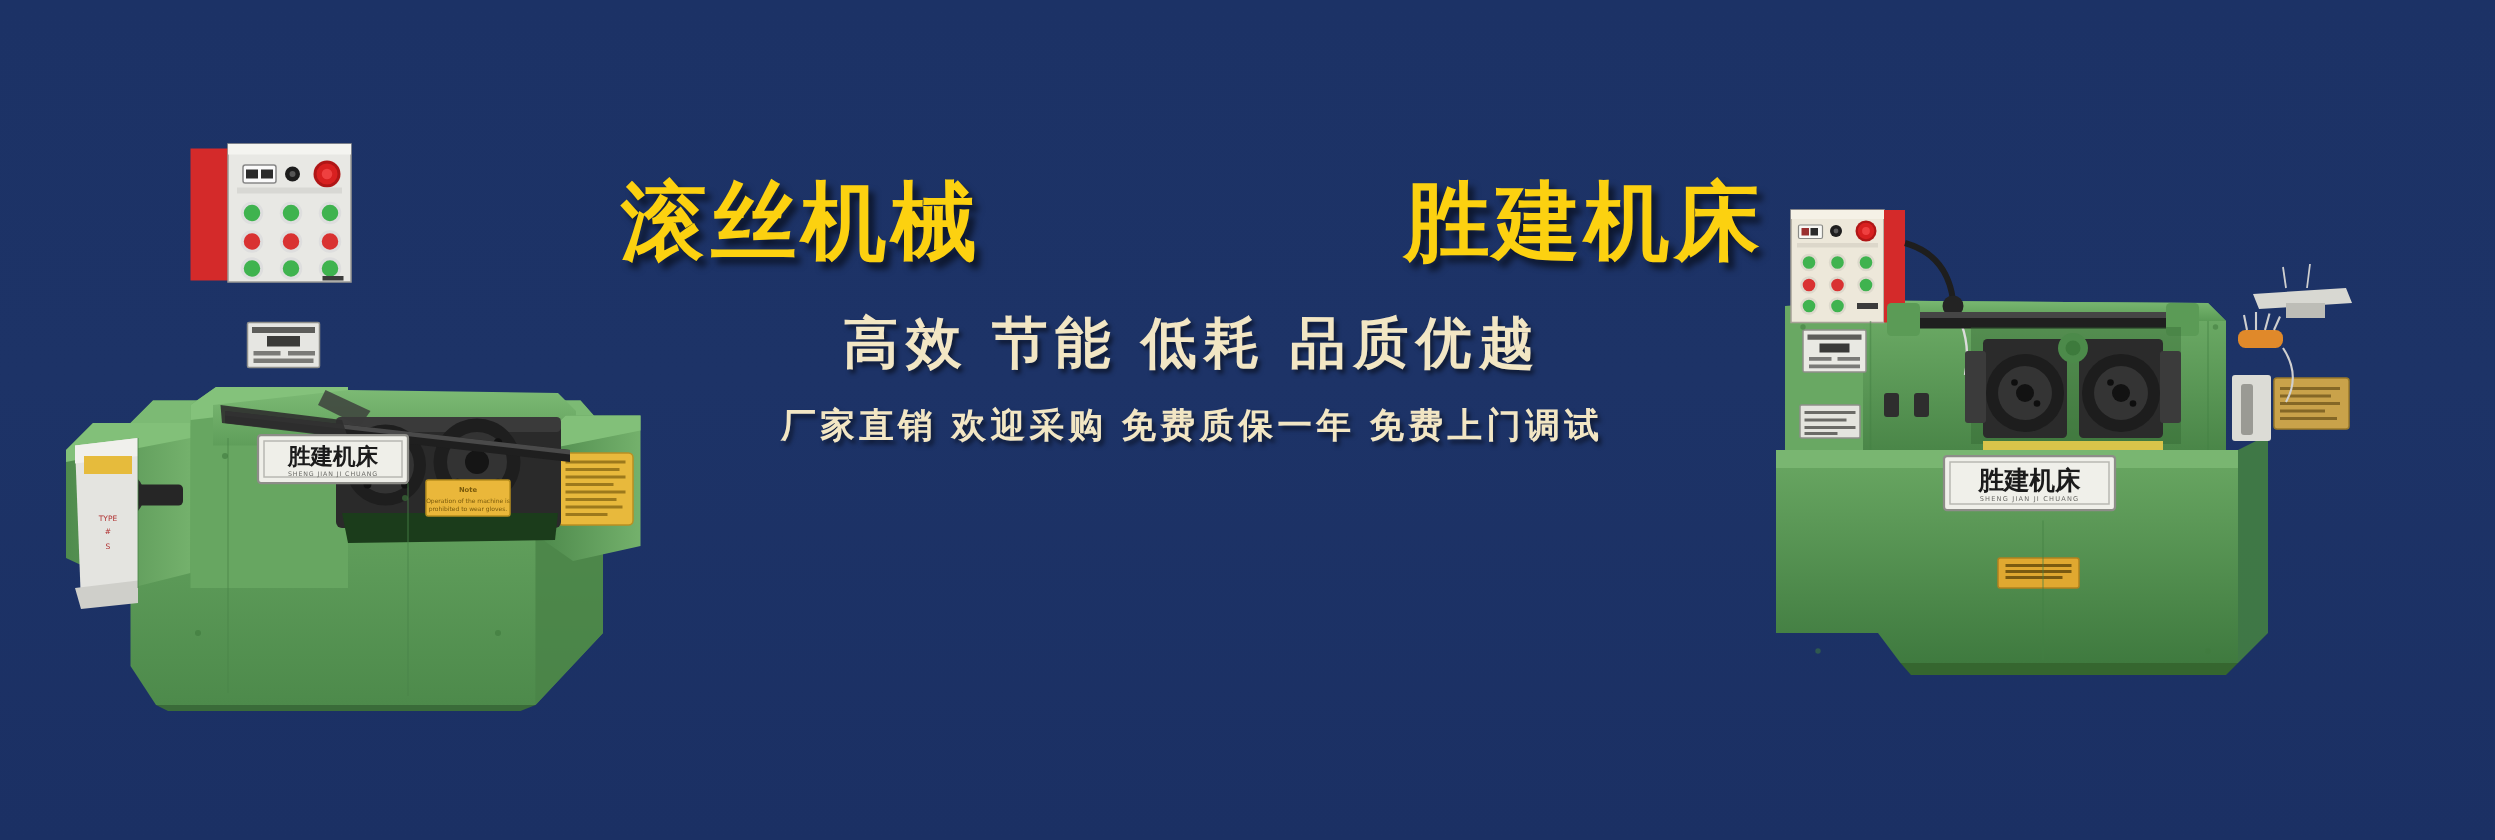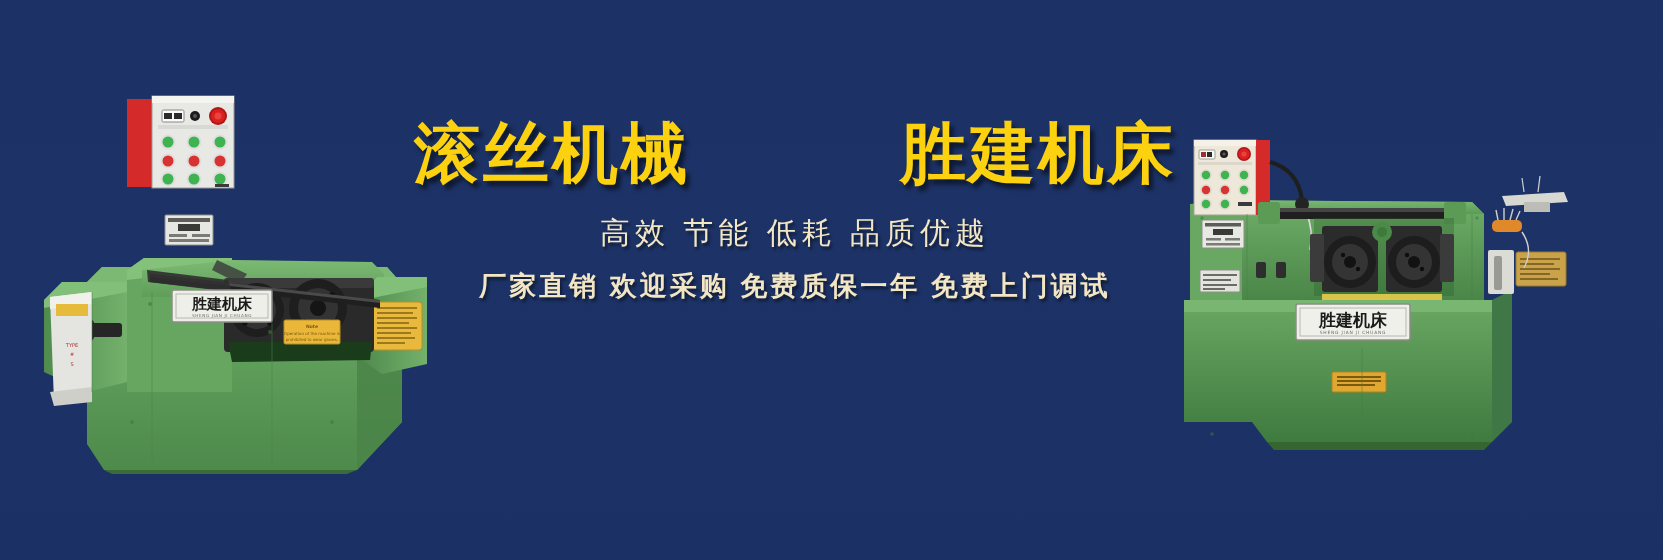--- a/index.html
+++ b/index.html
@@ -32,40 +32,40 @@
     white-space:nowrap;
   }
   .headline {
     margin-top:22px;
     display:flex;
     justify-content:space-between;
     align-items:center;
     padding:0 14px;
   }
   .headline span {
-    font-size:66px;
+    font-size:57px;
     font-weight:bold;
     color:#fcd110;
     letter-spacing:3px;
     line-height:1.08;
     text-shadow:4px 5px 4px rgba(0,0,0,.55);
     white-space:nowrap;
   }
   .sub1 {
     margin-top:24px;
-    font-size:30px;
-    font-weight:normal;
+    font-size:37px;
+    font-weight:bold;
     color:#f2e6c4;
     letter-spacing:5px;
     text-shadow:2px 3px 3px rgba(0,0,0,.5);
     white-space:nowrap;
   }
   .sub2 {
     margin-top:14px;
-    font-size:27px;
+    font-size:23px;
     font-weight:bold;
     color:#f2e6c4;
     letter-spacing:3px;
     text-shadow:2px 3px 3px rgba(0,0,0,.5);
     white-space:nowrap;
   }
 
   
   .machine { position:absolute; z-index:10; }
 

